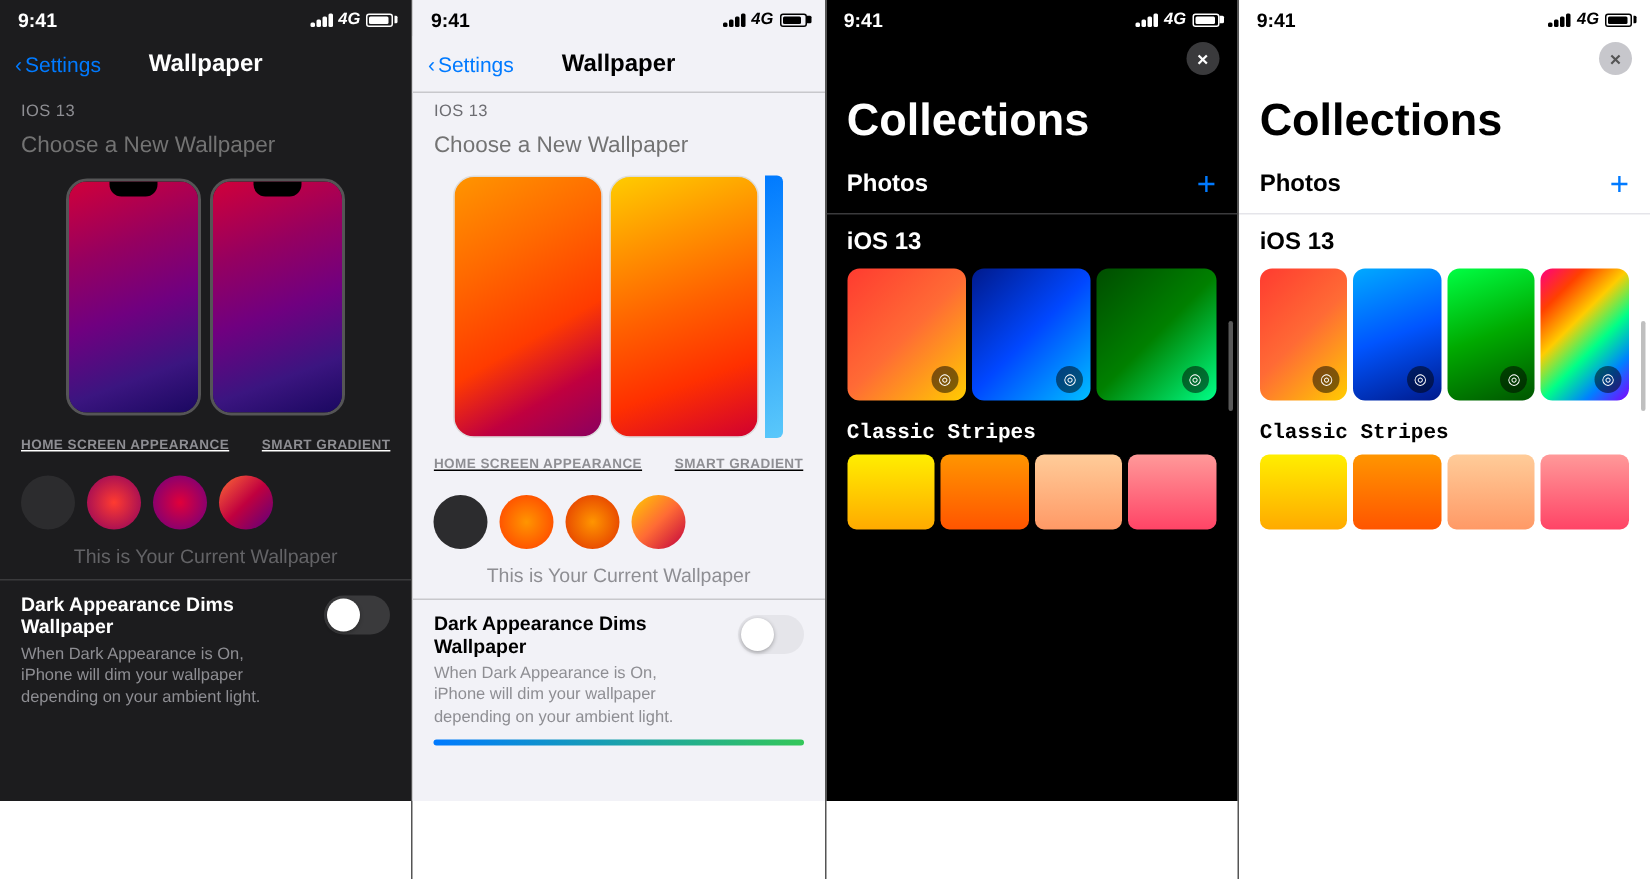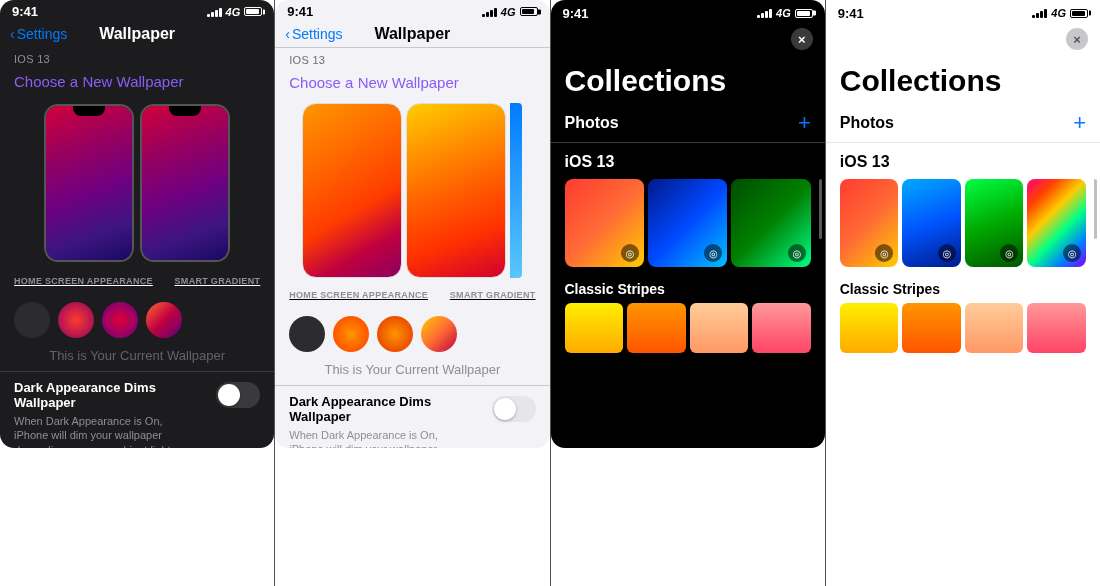--- a/index.html
+++ b/index.html
@@ -8,26 +8,25 @@
       height: 586px;
       display: flex;
       flex-direction: row;
       font-family: -apple-system, 'SF Pro Display', 'Helvetica Neue', Arial, sans-serif;
       overflow: hidden;
     }
 
     
     .phone-panel {
       flex: 1;
-      height: 448px;
+      height: 534px;
       display: flex;
       flex-direction: column;
       overflow: hidden;
       position: relative;
-      border-radius: 14px;
     }
 
     
     .status-bar {
       display: flex;
       justify-content: space-between;
       align-items: center;
       padding: 4px 12px 2px 12px;
       height: 24px;
       font-size: 12px;
@@ -119,21 +118,21 @@
       color: #8e8e93;
       padding: 6px 14px 2px 14px;
       text-transform: uppercase;
       letter-spacing: 0.3px;
     }
     .section-label-dark { color: #8e8e93; }
     .section-label-light { color: #6d6d72; }
 
     
     .choose-wallpaper-link {
-      color: #8b5cf6;
+      color: #737373;
       font-size: 15px;
       padding: 6px 14px;
     }
 
     
     .phone-frame-preview {
       position: relative;
       width: 90px;
       height: 158px;
       border-radius: 14px;
@@ -324,20 +323,21 @@
       display: flex;
       align-items: center;
       justify-content: center;
       color: white;
       font-size: 10px;
     }
 
     
     .classic-stripes-row {
       padding: 8px 14px 4px 14px;
+      font-family: Liberation Mono, monospace;
     }
     .classic-stripes-title {
       font-size: 14px;
       font-weight: 700;
       margin-bottom: 6px;
     }
     .classic-stripes-title-dark { color: white; }
     .classic-stripes-title-light { color: #000; }
 
     .stripes-thumbs {

